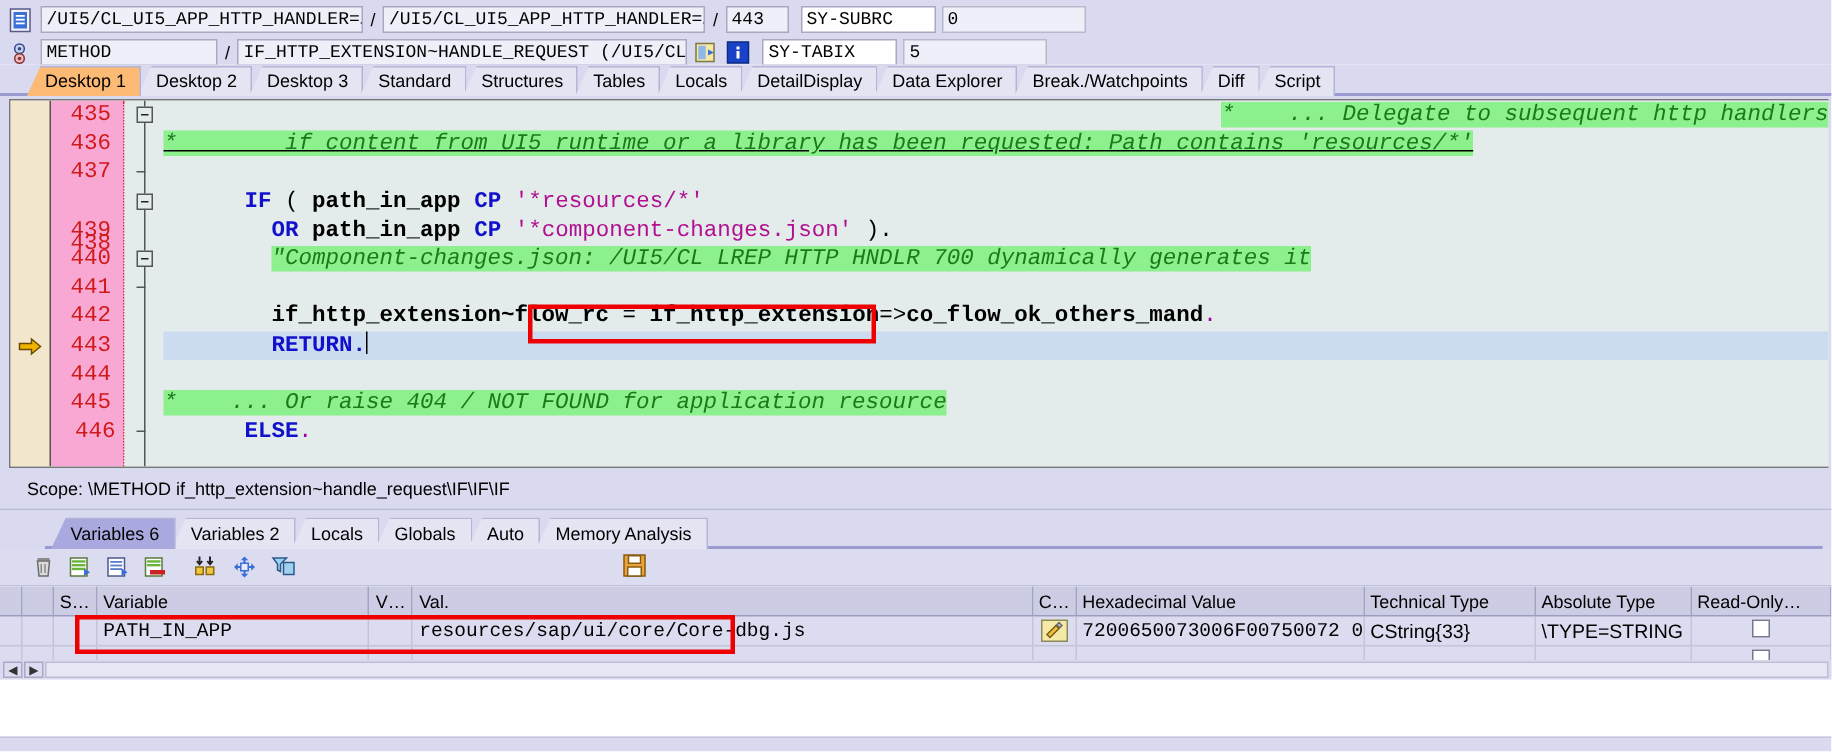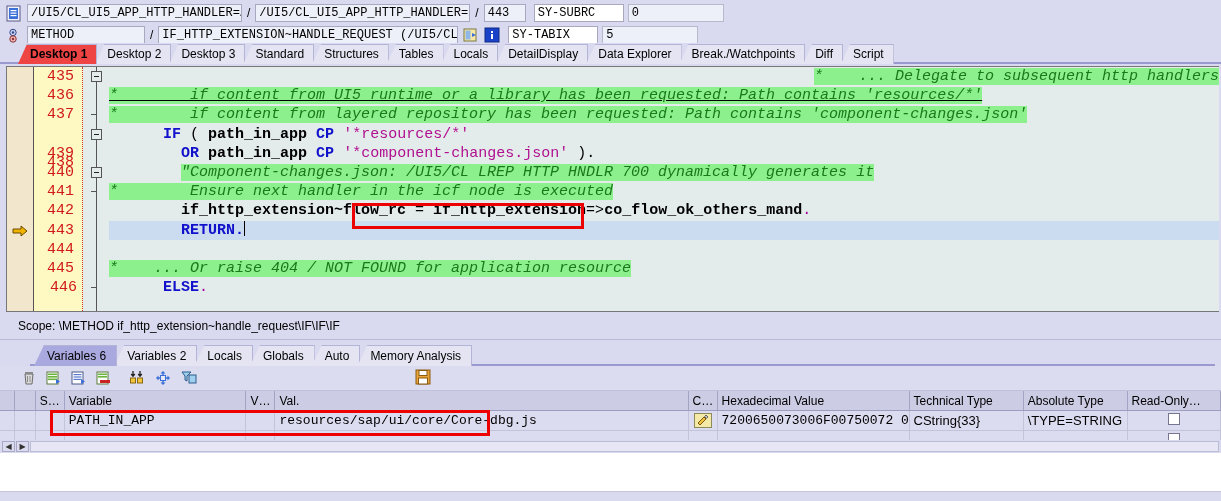--- a/index.html
+++ b/index.html
@@ -91,22 +91,22 @@
     border-top: 1px solid #b4b4d6;
     border-right: 1px solid #b4b4d6;
     position: relative;
     margin-right: -2px;
     -webkit-clip-path: polygon(9px 0, 100% 0, 100% 100%, 0 100%);
     clip-path: polygon(9px 0, 100% 0, 100% 100%, 0 100%);
     white-space: nowrap;
     z-index: 1;
   }
   .tab.active {
-    background: #ef4444;
-    font-weight: bold;
+    background: #fdba74;
+    font-weight: normal;
     z-index: 3;
   }
 
   
   .editor-wrap {
     position: relative;
     height: 250px;
     background: #d9d9ef;
     padding: 2px 2px 0 6px;
     box-sizing: border-box;
@@ -124,21 +124,21 @@
   .gut-bp {
     width: 26px;
     background: #f2e6cd;
     flex: 0 0 auto;
     border-right: 1px solid #555;
     position: relative;
   }
   .gut-num {
     width: 48px;
     flex: 0 0 auto;
-    background: #fef9c3;
+    background: #f9a8d4;
     border-right: 1px dotted #d03030;
     position: relative;
   }
   .gut-fold {
     width: 26px;
     flex: 0 0 auto;
     background: #e4ebeb;
     position: relative;
   }
   .code-col {
@@ -448,25 +448,23 @@
     <div class="fold-box" style="top: 4px;"></div>
         <div class="fold-tick" style="top: 47.4px;"></div>
         <div class="fold-box" style="top: 61.6px;"></div>
         <div class="fold-box" style="top: 100px;"></div>
         <div class="fold-tick" style="top: 124.2px;"></div>
         <div class="fold-tick" style="top: 220.2px;"></div>
       </div>
     <div class="code-col" id="code-lines">
         <div class="ln" style="position: absolute; top: 0px; left: 0px; right: 0px; text-align: right;"><span class="cm">*    ... Delegate to subsequent http handlers</span></div>
         <div class="ln" style="position: absolute; top: 19.2px; left: 0px; right: 0px; text-decoration: underline;"><span class="cm">*        if content from UI5 runtime or a library has been requested: Path contains 'resources/*'</span></div>
-        <div class="ln" style="position: absolute; top: 38.4px; left: 0px; right: 0px;"><span class="cm">*        if content from layered repository has been requested: Path contains 'component-changes.json'</span></div>
         <div class="ln" style="position: absolute; top: 57.6px; left: 0px; right: 0px;"><span class="op">      </span><span class="kw">IF</span><span class="op"> ( </span><span class="id">path_in_app</span><span class="op"> </span><span class="kw">CP</span><span class="op"> </span><span class="str">'*resources/*'</span></div>
         <div class="ln" style="position: absolute; top: 76.8px; left: 0px; right: 0px;"><span class="op">        </span><span class="kw">OR</span><span class="op"> </span><span class="id">path_in_app</span><span class="op"> </span><span class="kw">CP</span><span class="op"> </span><span class="str">'*component-changes.json'</span><span class="op"> ).</span></div>
         <div class="ln" style="position: absolute; top: 96px; left: 0px; right: 0px;"><span class="op">        </span><span class="cm">"Component-changes.json: /UI5/CL LREP HTTP HNDLR 700 dynamically generates it</span></div>
-        <div class="ln" style="position: absolute; top: 115.2px; left: 0px; right: 0px;"><span class="cm">*        Ensure next handler in the icf node is executed</span></div>
         <div class="ln" style="position: absolute; top: 134.4px; left: 0px; right: 0px;"><span class="op">        </span><span class="id">if_http_extension~flow_rc</span><span class="op"> = </span><span class="id">if_http_extension</span><span class="op">=&gt;</span><span class="id">co_flow_ok_others_mand</span><span class="pt">.</span></div>
         <div class="ln curline" style="position: absolute; top: 153.6px; left: 0px; right: 0px;"><span class="op">        </span><span class="kw">RETURN.</span><span style="display: inline-block; width: 1px; height: 15px; background: rgb(0, 0, 0); vertical-align: -2px;"></span></div>
         <div class="ln" style="position: absolute; top: 172.8px; left: 0px; right: 0px;"><span class="op"></span></div>
         <div class="ln" style="position: absolute; top: 192px; left: 0px; right: 0px;"><span class="cm">*    ... Or raise 404 / NOT FOUND for application resource</span></div>
         <div class="ln" style="position: absolute; top: 211.2px; left: 0px; right: 0px;"><span class="op">      </span><span class="kw">ELSE</span><span class="pt">.</span></div>
       </div>
   </div>
   <div class="hl-box" style="left:352px; top:139px; width:232px; height:26px;"></div>
 </div>
 

